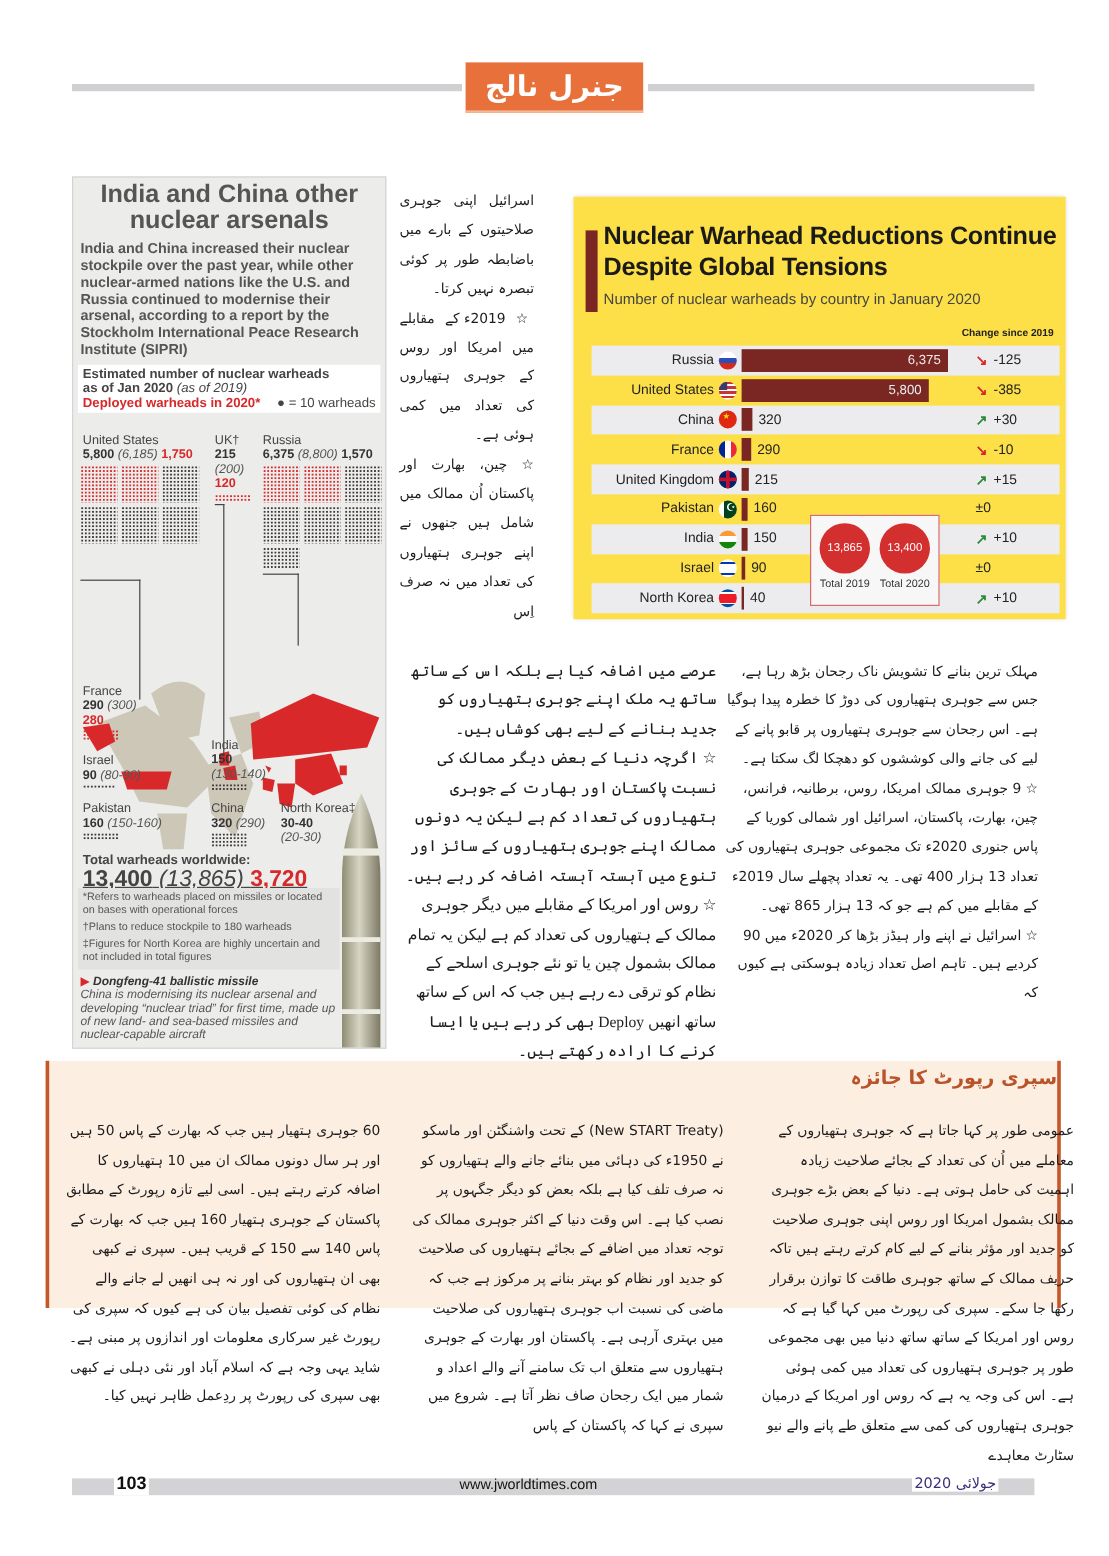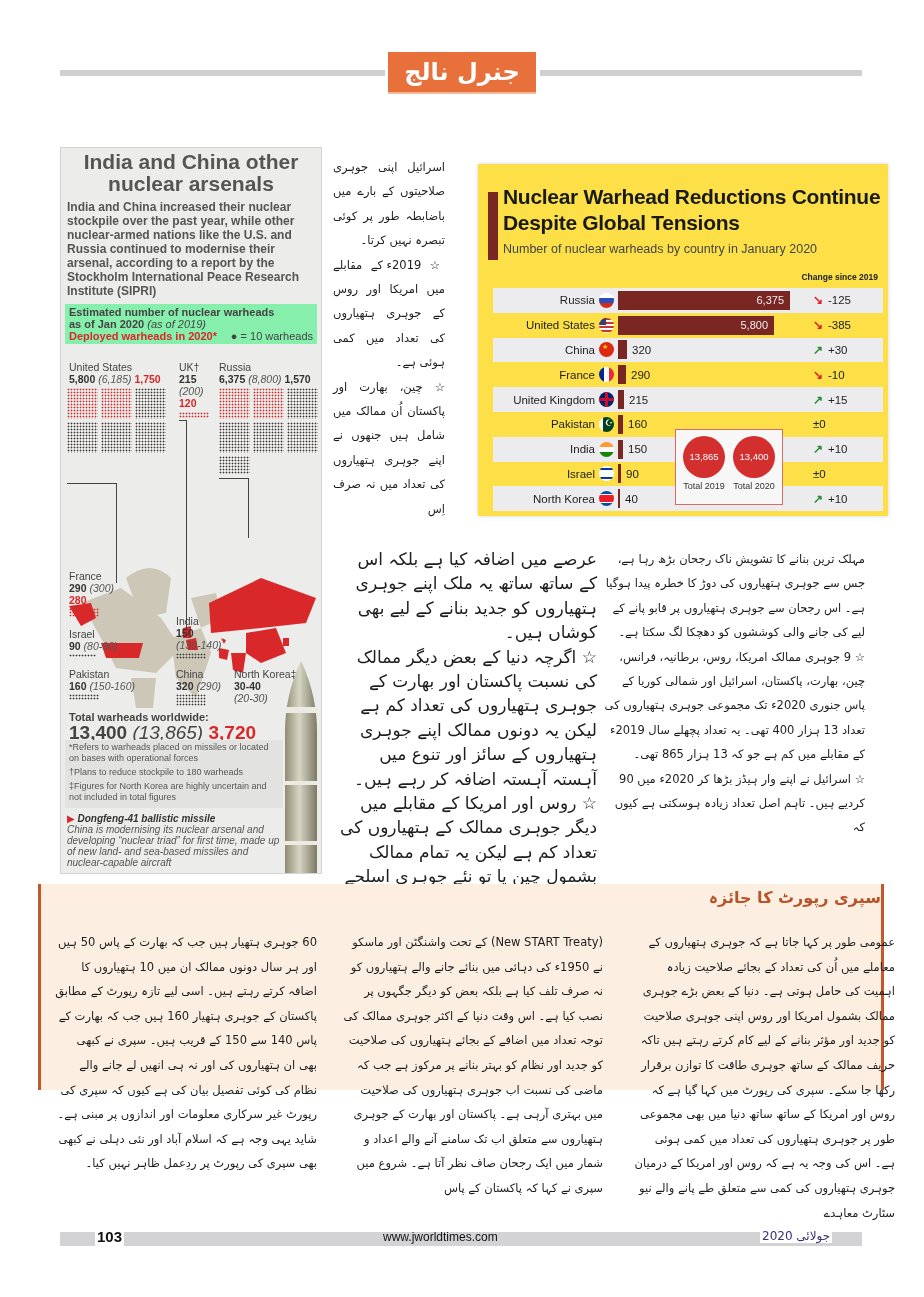--- a/index.html
+++ b/index.html
@@ -8,21 +8,21 @@
   
   .hdr-line { position: absolute; top: 70px; height: 6px; background: #d0d0d2; }
   .hdr-line.l { left: 60px; width: 325px; }
   .hdr-line.r { left: 540px; width: 322px; }
   .hdr-tag { position: absolute; left: 388px; top: 52px; width: 148px; height: 42px; background: #e8703a; color: #fff; font-size: 24px; font-weight: bold; display: flex; align-items: center; justify-content: center; direction: rtl; border-bottom: 2px solid #f4b89a; }
 
   
   .infographic { position: absolute; left: 60px; top: 147px; width: 262px; height: 727px; background: #ececea; border: 1px solid #d4d4d2; overflow: hidden; font-family: "Liberation Sans", sans-serif; }
   .ig-title { text-align: center; color: #555; font-weight: bold; font-size: 21px; line-height: 22px; margin-top: 3px; }
   .ig-lede { text-align: left; color: #555; font-weight: bold; font-size: 12px; line-height: 14px; margin-top: 5px; padding: 0 6px; }
-  .ig-legend { background: #86efac; margin: 6px 4px 4px 4px; padding: 2px 4px; font-size: 11px; line-height: 12px; color: #444; font-weight: bold; }
+  .ig-legend { background: #ffffff; margin: 6px 4px 4px 4px; padding: 2px 4px; font-size: 11px; line-height: 12px; color: #444; font-weight: bold; }
   .ig-legend .it { font-style: italic; font-weight: normal; }
   .ig-legend .red { color: #d8282a; }
   .ig-legend .dot { float: right; font-weight: normal; text-align: center; }
   .cty { position: absolute; font-size: 10.5px; line-height: 12px; color: #444; }
   .cty b { font-weight: bold; color: #333; }
   .cty i { font-style: italic; color: #555; }
   .cty .dep { color: #d8282a; font-weight: bold; }
   .grid-blk { position: absolute; width: 31px; height: 31px;
     background-image: radial-gradient(circle, #3c3836 0.8px, transparent 1.1px);
     background-size: 3px 3px; }
@@ -39,21 +39,21 @@
   .ig-notes { position: absolute; left: 4px; top: 592px; width: 218px; background: #e2e2e0; padding: 2px 4px; font-size: 9px; line-height: 11px; color: #555; }
   .ig-notes p { margin-bottom: 3px; }
   .ig-missile-cap { position: absolute; left: 6px; top: 665px; width: 215px; font-size: 10px; line-height: 11px; color: #555; font-style: italic; }
   .ig-missile-cap b { color: #333; font-weight: bold; }
   .ig-missile-cap .tri { color: #d8282a; font-style: normal; }
   .missile { position: absolute; left: 222px; top: 513px; width: 36px; height: 214px; }
 
   
   .urdu { direction: rtl; font-family: "DejaVu Sans", sans-serif; color: #1d1d1d; }
   .col-narrow { position: absolute; left: 333px; top: 155px; width: 112px; font-size: 11.5px; line-height: 24.4px; text-align: justify; text-align-last: right; }
-  .col-mid { position: absolute; left: 335px; top: 547px; width: 262px; font-size: 17px; line-height: 24.4px; }
+  .col-mid { position: absolute; left: 335px; top: 547px; width: 262px; font-size: 13px; line-height: 24.4px; font-family: Liberation Serif, serif; }
   .col-right { position: absolute; left: 603px; top: 547px; width: 262px; font-size: 11.5px; line-height: 24.4px; }
   .col-narrow p, .col-mid p, .col-right p { margin: 0; }
 
   
   .chart-card { position: absolute; left: 478px; top: 164px; width: 410px; height: 352px; background: #fde047; box-shadow: 0 0 4px rgba(0,0,0,0.18); font-family: Liberation Sans, sans-serif; }
   .chart-accent { position: absolute; left: 10px; top: 28px; width: 10px; height: 68px; background: #7a2622; }
   .chart-title { position: absolute; left: 25px; top: 20px; width: 385px; font-size: 21px; font-weight: bold; line-height: 26px; color: #1a1a1a; letter-spacing: -0.3px; }
   .chart-sub { position: absolute; left: 25px; top: 78px; font-size: 12.5px; color: #444; }
   .chart-change-hdr { position: absolute; right: 10px; top: 108px; font-size: 8.5px; font-weight: bold; color: #222; }
   .rows { position: absolute; left: 15px; top: 124px; width: 390px; }

